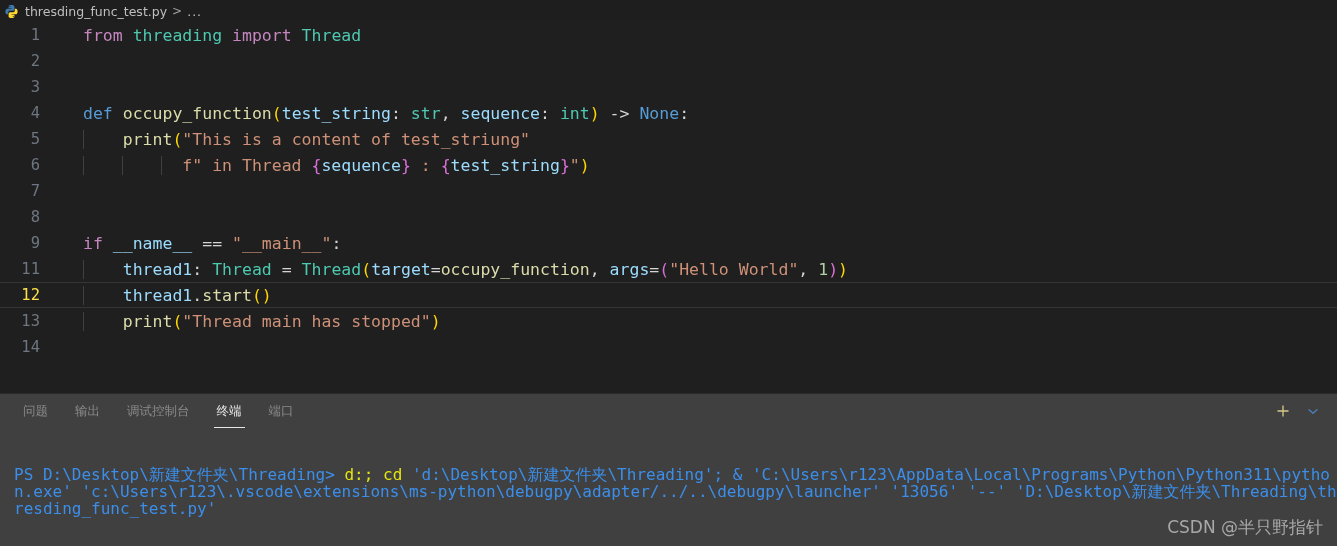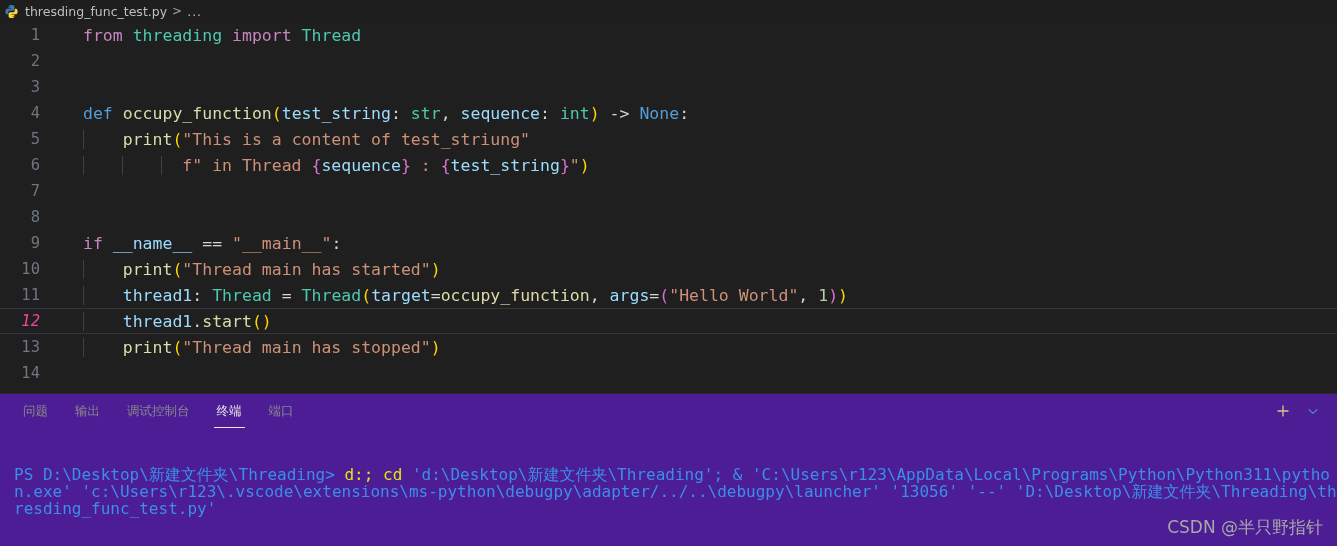--- a/index.html
+++ b/index.html
@@ -54,21 +54,21 @@
   }
   .lnum {
     width: 62px;
     flex: 0 0 62px;
     text-align: right;
     padding-right: 22px;
     color: #6e7681;
     font-size: 15.5px;
     user-select: none;
   }
-  .code-row.active .lnum { color: #ec4899; font-style: italic; }
+  .code-row.active .lnum { color: #fde047; }
   .ctext { position: relative; flex: 1 1 auto; padding-left: 21px; }
 
   
   .guide {
     position: absolute;
     top: 0; bottom: 0;
     width: 1px;
     background: #404040;
   }
 
@@ -81,21 +81,21 @@
   .t-str   { color: #CE9178; }   
   .t-num   { color: #B5CEA8; }   
   .t-plain { color: #d4d4d4; }
   .t-p1    { color: #FFD700; }   
   .t-p2    { color: #DA70D6; }   
   .t-op    { color: #d4d4d4; }
 
   
   #panel {
     height: 153px;
-    background: #4c1d95;
+    background: #404040;
     border-top: 1px solid #2b2b2b;
     display: flex;
     flex-direction: column;
     overflow: hidden;
   }
   #panel-tabs {
     height: 34px;
     flex: 0 0 34px;
     display: flex;
     align-items: stretch;
@@ -214,24 +214,20 @@
   <div class="code-row">
     <div class="lnum">8</div>
     <div class="ctext"></div>
   </div>
 
   <div class="code-row">
     <div class="lnum">9</div>
     <div class="ctext"><span class="t-kw">if</span><span class="t-plain"> </span><span class="t-var">__name__</span><span class="t-plain"> </span><span class="t-op">==</span><span class="t-plain"> </span><span class="t-str">"__main__"</span><span class="t-op">:</span></div>
   </div>
 
-  <div class="code-row">
-    <div class="lnum">10</div>
-    <div class="ctext"><span class="guide" style="left:21px"></span><span class="t-plain">    </span><span class="t-fn">print</span><span class="t-p1">(</span><span class="t-str">"Thread main has started"</span><span class="t-p1">)</span></div>
-  </div>
 
   <div class="code-row">
     <div class="lnum">11</div>
     <div class="ctext"><span class="guide" style="left:21px"></span><span class="t-plain">    </span><span class="t-var">thread1</span><span class="t-op">:</span><span class="t-plain"> </span><span class="t-type">Thread</span><span class="t-plain"> </span><span class="t-op">=</span><span class="t-plain"> </span><span class="t-type">Thread</span><span class="t-p1">(</span><span class="t-var">target</span><span class="t-op">=</span><span class="t-fn">occupy_function</span><span class="t-op">,</span><span class="t-plain"> </span><span class="t-var">args</span><span class="t-op">=</span><span class="t-p2">(</span><span class="t-str">"Hello World"</span><span class="t-op">,</span><span class="t-plain"> </span><span class="t-num">1</span><span class="t-p2">)</span><span class="t-p1">)</span></div>
   </div>
 
   <div class="code-row active">
     <div class="lnum">12</div>
     <div class="ctext"><span class="guide" style="left:21px"></span><span class="t-plain">    </span><span class="t-var">thread1</span><span class="t-plain">.</span><span class="t-fn">start</span><span class="t-p1">(</span><span class="t-p1">)</span></div>
   </div>

